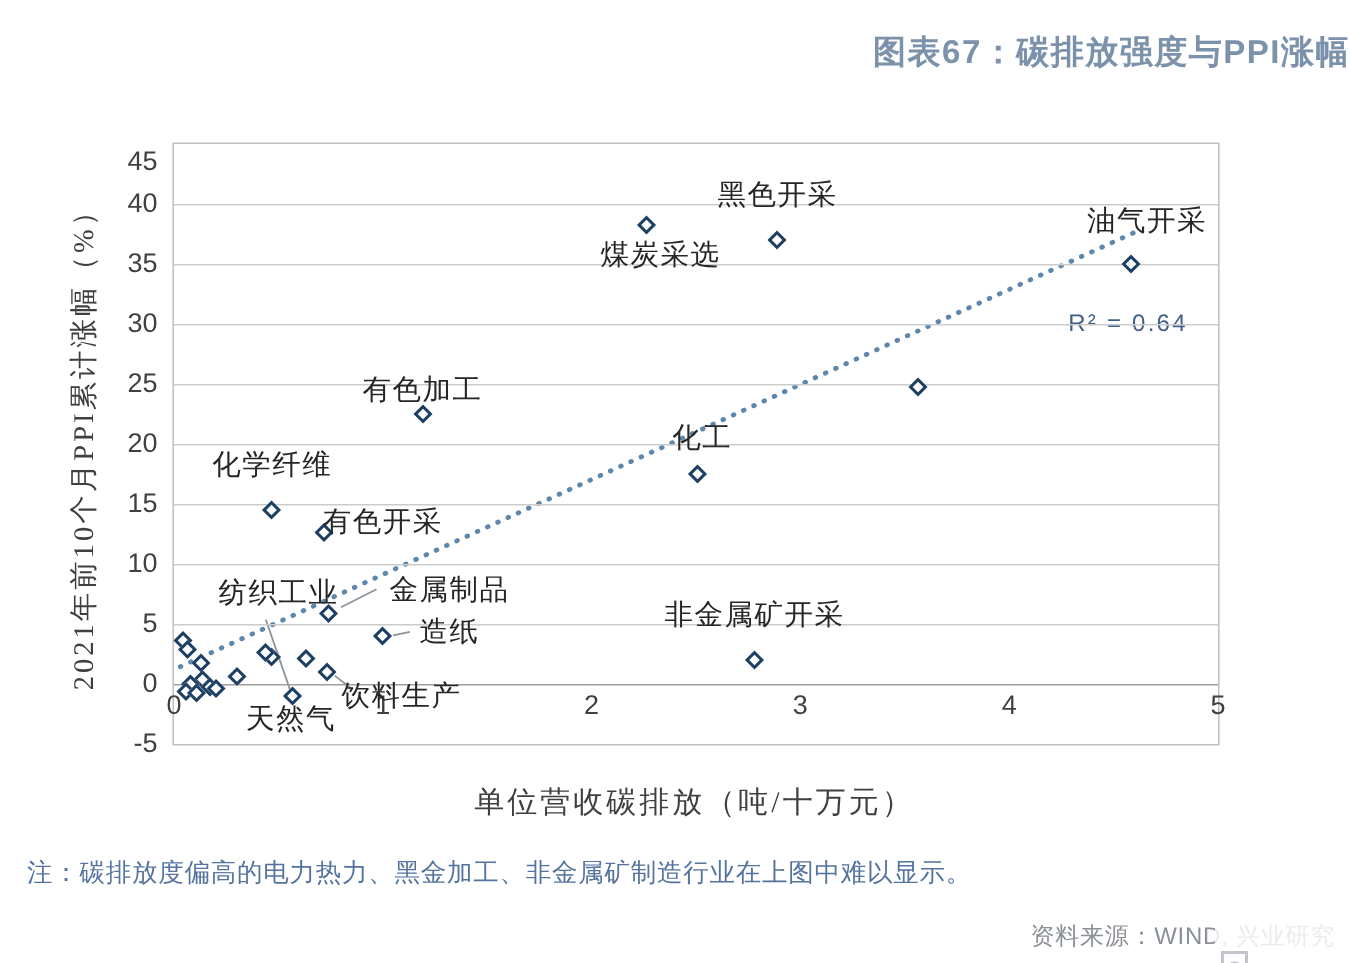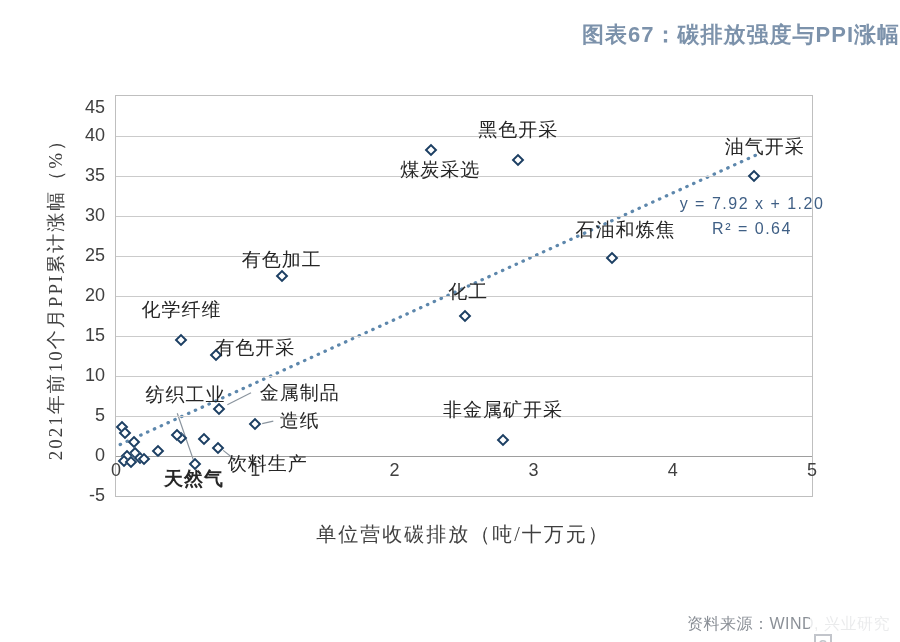--- a/index.html
+++ b/index.html
@@ -58,21 +58,20 @@
 
   <div class="plot" id="plot">
     <svg class="overlay" id="overlay" viewBox="0 0 696 400" xmlns="http://www.w3.org/2000/svg">
         <line x1="4.176" y1="348.4992" x2="643.104" y2="57.676799999999965" stroke="#5d87ac" stroke-width="3.2" stroke-linecap="round" stroke-dasharray="0.5 7"></line>
         <line x1="61.248" y1="317.2" x2="79.344" y2="369.6" stroke="#8a949e" stroke-width="1.2"></line>
         <line x1="135.024" y1="296.8" x2="111.36" y2="308.8" stroke="#8a949e" stroke-width="1.2"></line>
         <line x1="157.296" y1="325.2" x2="146.16000000000003" y2="327.6" stroke="#8a949e" stroke-width="1.2"></line>
         <line x1="118.32" y1="363.2" x2="107.184" y2="354.4" stroke="#8a949e" stroke-width="1.2"></line>
       </svg>
     <div class="eq">
-      <div>y = 7.92 x + 1.20</div>
       <div>R² = 0.64</div>
     </div>
   <div class="gridline" style="top: 40px;"></div>
       <div class="gridline" style="top: 80px;"></div>
       <div class="gridline" style="top: 120px;"></div>
       <div class="gridline" style="top: 160px;"></div>
       <div class="gridline" style="top: 200px;"></div>
       <div class="gridline" style="top: 240px;"></div>
       <div class="gridline" style="top: 280px;"></div>
       <div class="gridline" style="top: 320px;"></div>
@@ -95,45 +94,45 @@
       <div class="pt" style="left: 41.76px; top: 355.2px;"></div>
       <div class="pt" style="left: 65.424px; top: 341.6px;"></div>
       <div class="pt" style="left: 87.696px; top: 343.2px;"></div>
       <div class="pt" style="left: 314.592px; top: 53.6px;"></div>
       <div class="ann" style="left: 324.336px; top: 29.6px; margin-top: 44px;">煤炭采选</div>
       <div class="pt" style="left: 402.288px; top: 64px;"></div>
       <div class="ann" style="left: 402.288px; top: 34.4px;">黑色开采</div>
       <div class="pt" style="left: 637.536px; top: 80px;"></div>
       <div class="ann" style="left: 648.672px; top: 51.2px;">油气开采</div>
       <div class="pt" style="left: 495.552px; top: 161.6px;"></div>
-      <div class="ann" style="left: 509.472px; top: 134.4px;">石油和炼焦</div>
       <div class="pt" style="left: 165.648px; top: 180px;"></div>
       <div class="ann" style="left: 165.648px; top: 151.2px; margin-top: 13px;">有色加工</div>
       <div class="pt" style="left: 349.392px; top: 220px;"></div>
       <div class="ann" style="left: 352.176px; top: 196px;">化工</div>
       <div class="pt" style="left: 65.424px; top: 244px;"></div>
       <div class="ann" style="left: 65.424px; top: 214.4px;">化学纤维</div>
       <div class="pt" style="left: 100.224px; top: 259.2px;"></div>
       <div class="ann" style="left: 139.2px; top: 252px; text-align: center;">有色开采</div>
       <div class="pt" style="left: 61.248px; top: 339.2px;"></div>
       <div class="ann" style="left: 69.6px; top: 299.2px;">纺织工业</div>
       <div class="pt" style="left: 103.008px; top: 312.8px;"></div>
       <div class="ann" style="left: 183.744px; top: 296.8px;">金属制品</div>
       <div class="pt" style="left: 139.2px; top: 328px;"></div>
       <div class="ann" style="left: 183.744px; top: 325.2px;">造纸</div>
       <div class="pt" style="left: 386.976px; top: 344px;"></div>
       <div class="ann" style="left: 386.976px; top: 314.4px;">非金属矿开采</div>
       <div class="pt" style="left: 101.616px; top: 352px;"></div>
       <div class="ann" style="left: 151.728px; top: 368px;">饮料生产</div>
       <div class="pt" style="left: 79.344px; top: 368px;"></div>
-      <div class="ann" style="left: 77.952px; top: 383.2px; font-weight: bold;">天然气</div>
+      <div class="ann" style="left: 77.952px; top: 383.2px;">天然气</div>
     </div>
 
   <div class="x-title">单位营收碳排放（吨/十万元）</div>
 
+  <div class="note">注：碳排放度偏高的电力热力、黑金加工、非金属矿制造行业在上图中难以显示。</div>
 
   <div class="source">资料来源：WIND, 兴业研究</div>
 
   <div class="watermark">
     <span class="wm-box">G</span>
     <span class="wm-text">格隆汇</span>
   </div>
 
 </div>
 

